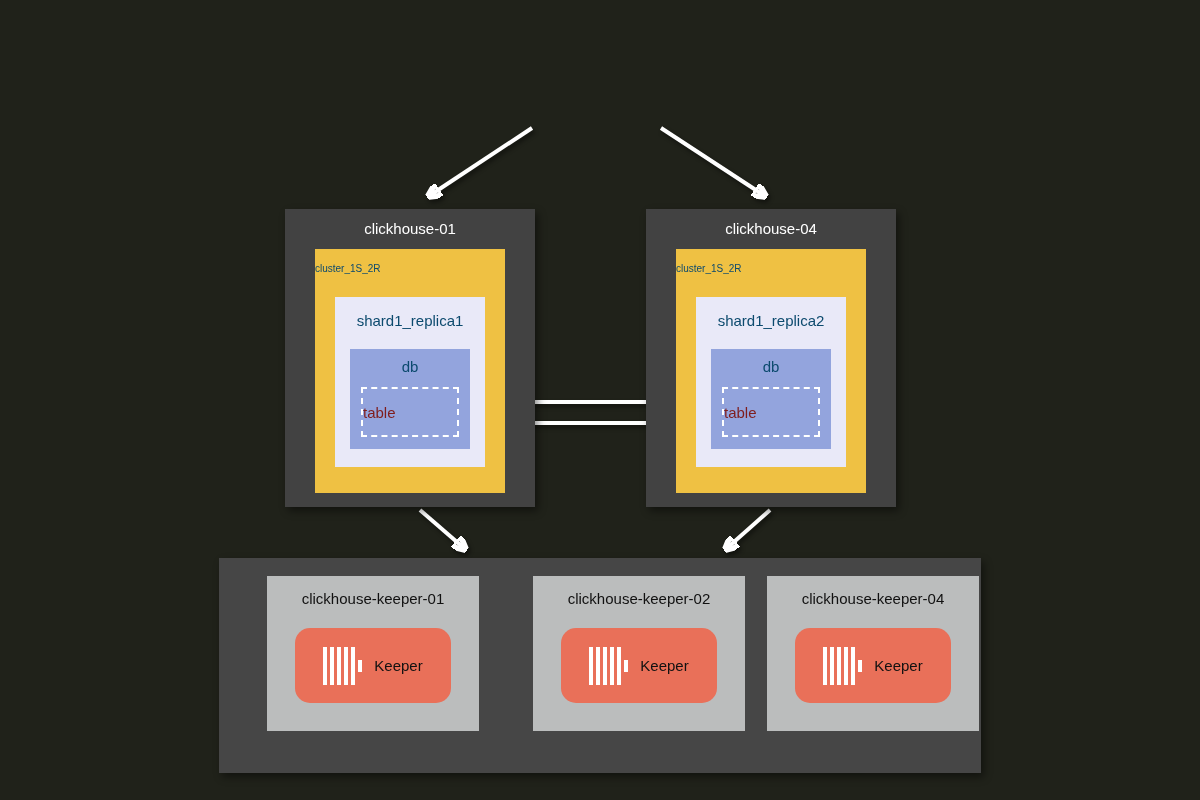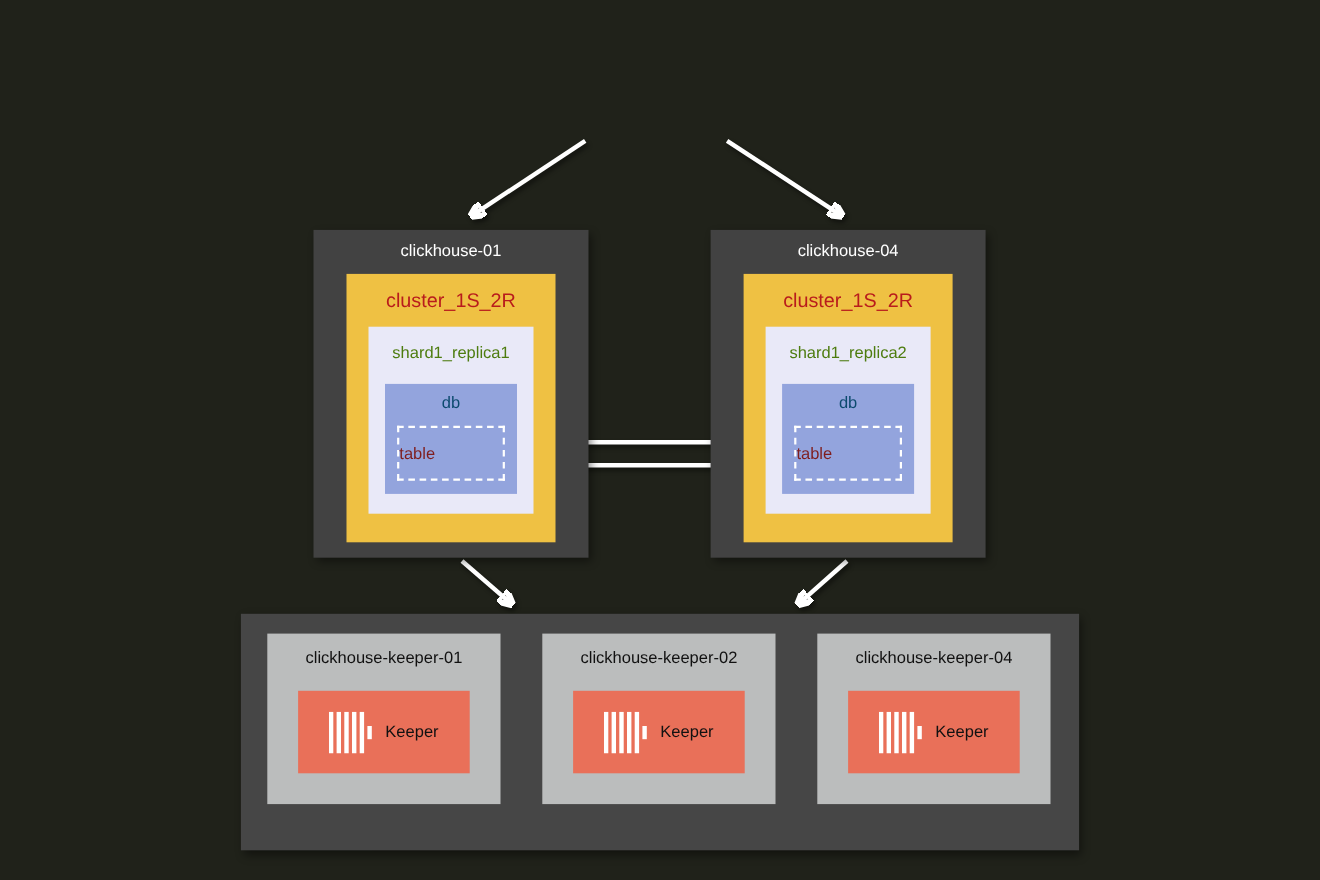--- a/index.html
+++ b/index.html
@@ -10,35 +10,35 @@
   
   .client{left:522px;top:27px;width:148px;height:98px;background:#3f3f3f;
           display:flex;align-items:center;justify-content:center;
           color:#fff;font-weight:bold;font-size:18px;box-shadow:3px 4px 8px rgba(0,0,0,.45);}
 
   
   .server{top:209px;width:250px;height:298px;background:#424242;box-shadow:3px 4px 8px rgba(0,0,0,.45);}
   .server-0{left:285px;} .server-1{left:646px;}
   .host-label{position:absolute;top:11px;left:0;right:0;text-align:center;color:#fff;font-size:15px;}
   .cluster{left:30px;top:40px;width:190px;height:244px;background:#efc143;}
-  .cluster-label{position:absolute;top:14px;left:0;right:0;text-align:center;color:#b91c1c;font-size:18px;}
+  .cluster-label{position:absolute;top:14px;left:0;right:0;color:#0c4a6e;font-size:10px;}
   .replica{left:20px;top:48px;width:150px;height:170px;background:#e9e9f8;}
-  .replica-label{position:absolute;top:15px;left:0;right:0;text-align:center;color:#4d7c0f;font-size:15px;}
+  .replica-label{position:absolute;top:15px;left:0;right:0;text-align:center;color:#0c4a6e;font-size:15px;}
   .db{left:15px;top:52px;width:120px;height:100px;background:#93a4dd;}
   .db-label{position:absolute;top:9px;left:0;right:0;text-align:center;color:#0c4a6e;font-size:15px;}
   .tablebox{left:11px;top:38px;width:98px;height:50px;border:2px dashed #fff;
             display:flex;align-items:center;justify-content:flex-start;color:#7f1d1d;font-size:15px;}
 
   
   .keeper-wrap{left:219px;top:558px;width:762px;height:215px;background:#464646;box-shadow:3px 4px 8px rgba(0,0,0,.45);}
-  .keeper{top:18px;width:212px;height:155px;background:#bbbdbd;}
-  .k-0{left:24px;} .k-1{left:274px;} .k-2{left:524px;}
+  .keeper{top:18px;width:212px;height:155px;background:#bbbdbd;margin-left:24px;}
+  .k-0{left:24px;} .k-1{left:290px;} .k-2{left:524px;}
   .khost{position:absolute;top:14px;left:0;right:0;text-align:center;color:#111;font-size:15px;}
   .keeper-inner{left:28px;top:52px;width:156px;height:75px;background:#e97059;
-                display:flex;align-items:center;justify-content:center;gap:11px;color:#111;font-size:15px;}
+                display:flex;align-items:center;justify-content:center;gap:11px;color:#111;font-size:15px;border-radius:15px;}
   .bars-icon svg{display:block;}
 
   
   .arrows{position:absolute;left:0;top:0;pointer-events:none;
           filter:drop-shadow(2px 3px 2px rgba(0,0,0,.45));}
   .arrows line,.arrows path{stroke:#fff;stroke-width:4;fill:none;}
 </style>
 </head>
 <body>
 

